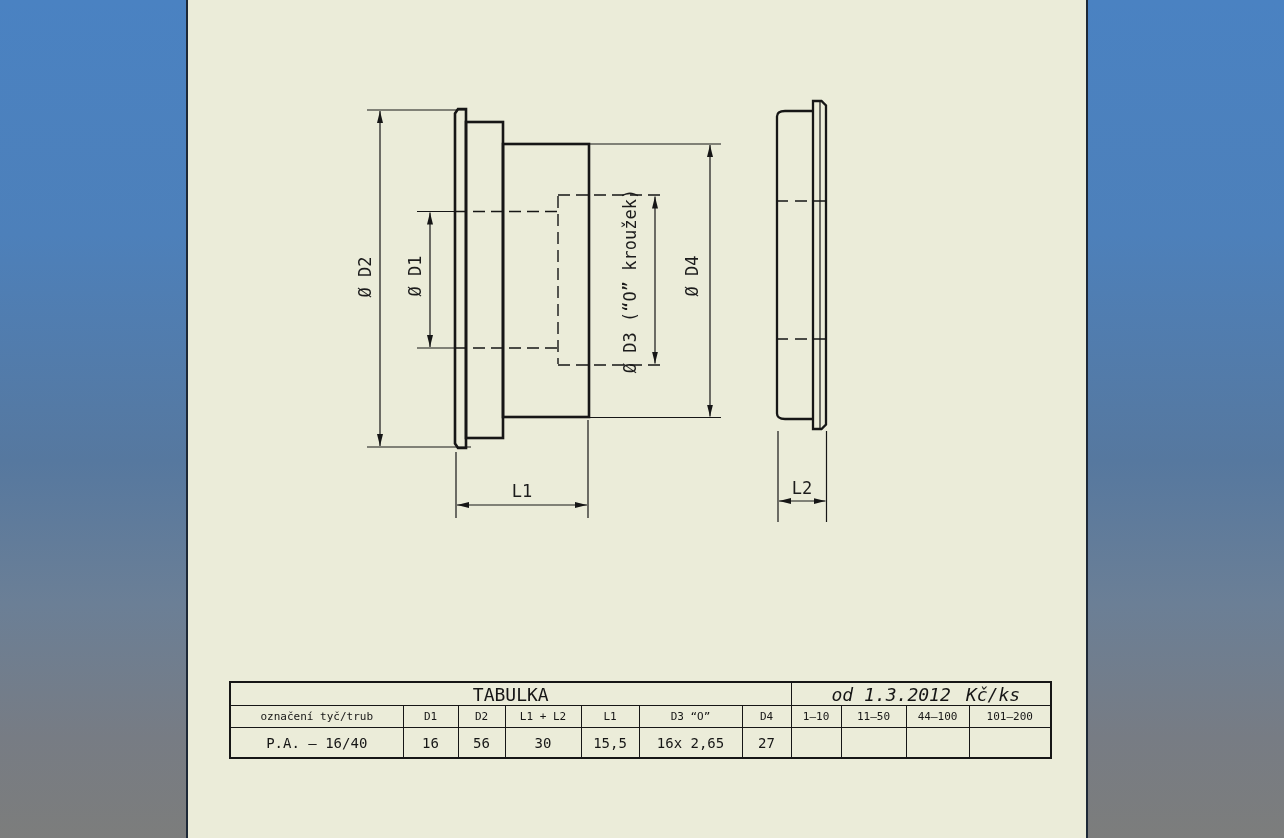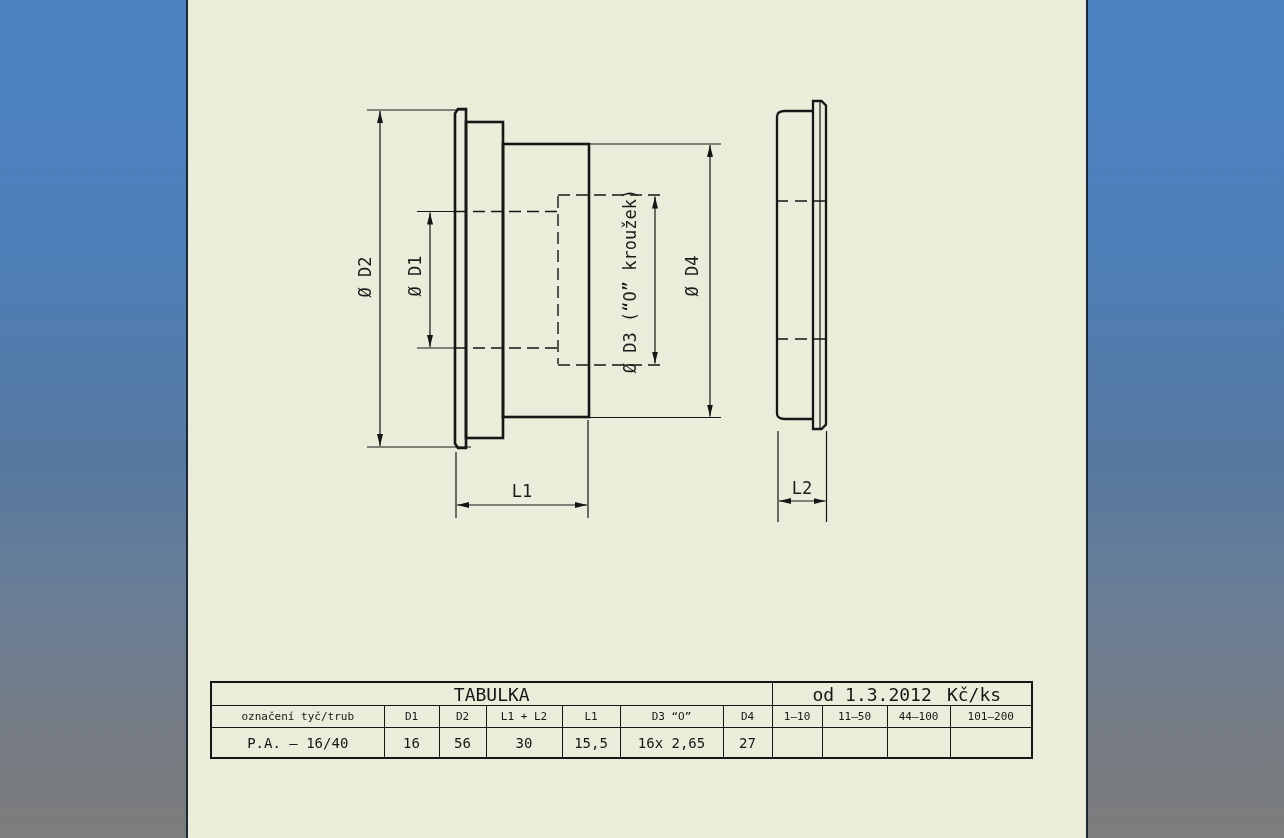--- a/index.html
+++ b/index.html
@@ -14,32 +14,32 @@
     border-left:2px solid #1d2836;border-right:2px solid #1d2836;
   }
   svg{position:absolute;left:0;top:0;}
   svg text{font-family:"DejaVu Sans Mono",monospace;font-size:17px;fill:#1c1c1c;}
   .thick{stroke:#161616;stroke-width:2.6;fill:none;stroke-linejoin:miter;}
   .thick2{stroke:#161616;stroke-width:2.3;fill:none;}
   .thin{stroke:#161616;stroke-width:1.2;fill:none;}
   .dash{stroke:#161616;stroke-width:1.4;fill:none;stroke-dasharray:12 6;}
   .dash2{stroke:#161616;stroke-width:1.3;fill:none;stroke-dasharray:12 7;}
   .ptable{
-    position:absolute;left:22px;top:681px;width:821px;
+    position:absolute;left:41px;top:681px;width:821px;
     border-collapse:collapse;table-layout:fixed;color:#161616;border-radius:26px;
   }
   .ptable td{
     border:1.5px solid #161616;text-align:center;padding:0;overflow:hidden;
     white-space:nowrap;vertical-align:middle;
   }
   .ptable{border:2px solid #161616;}
   .r1 td{height:22px;font-size:18px;}
   .r2 td{height:21px;font-size:11px;}
   .r3 td{height:29px;font-size:14px;}
-  .datecell{display:flex;justify-content:space-between;align-items:center;padding:0 30px 0 40px;height:100%;}
+  .datecell{display:flex;justify-content:space-between;align-items:center;padding:0 30px 0 40px;height:100%;font-style:italic;}
 </style>
 </head>
 <body>
 
 <div class="sheet">
 
   <svg width="898" height="838" viewBox="0 0 898 838">
     <defs>
       <marker id="arr" viewBox="0 0 12 6" refX="12" refY="3" markerWidth="12" markerHeight="6" orient="auto-start-reverse" markerUnits="userSpaceOnUse">
         <path d="M0,0 L12,3 L0,6 Z" fill="#161616"></path>

